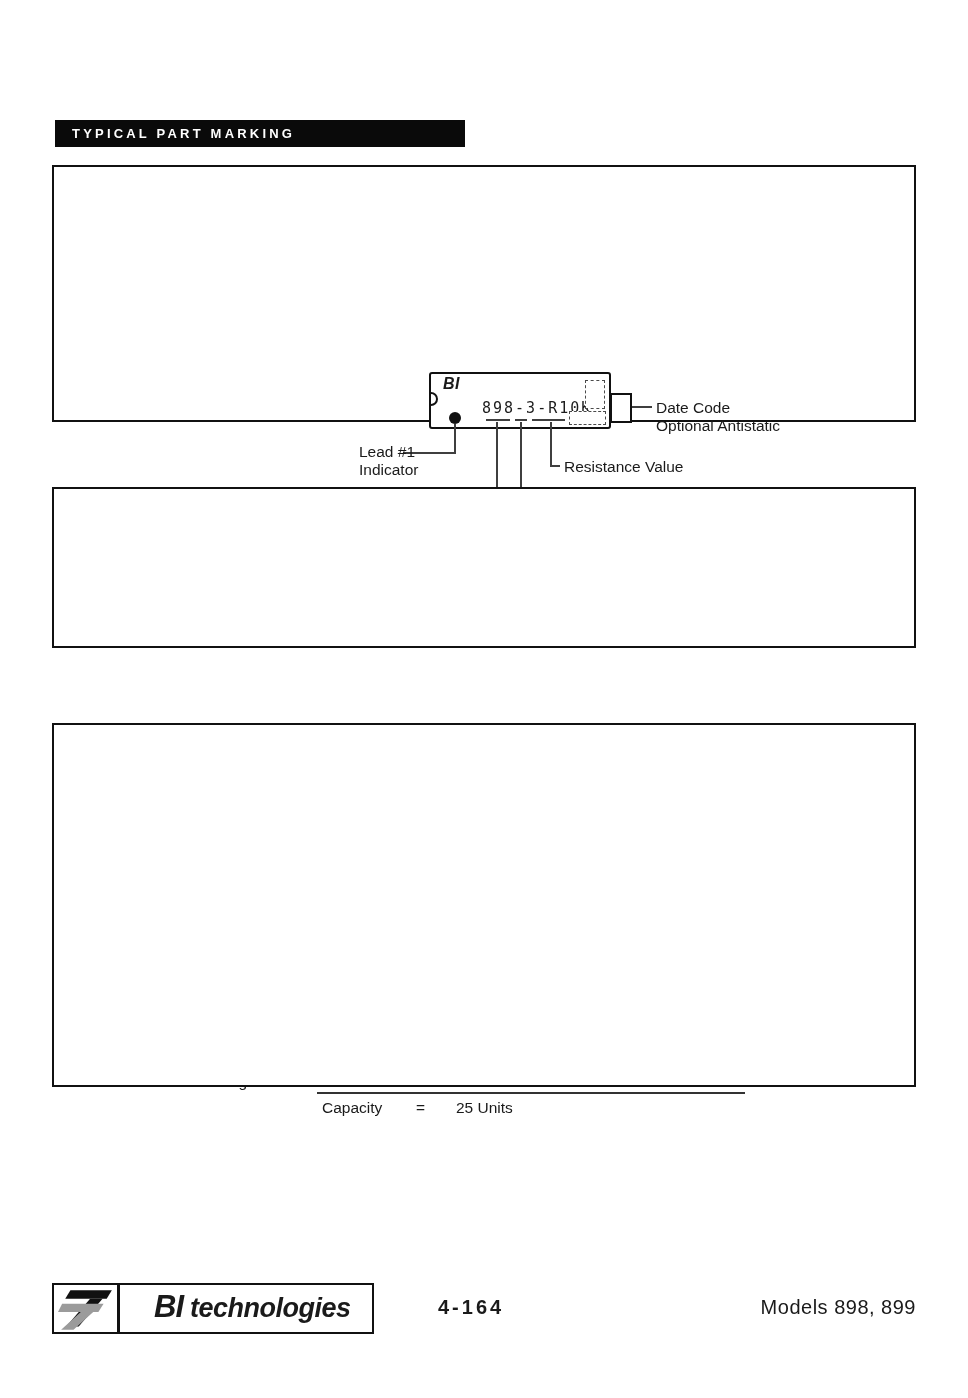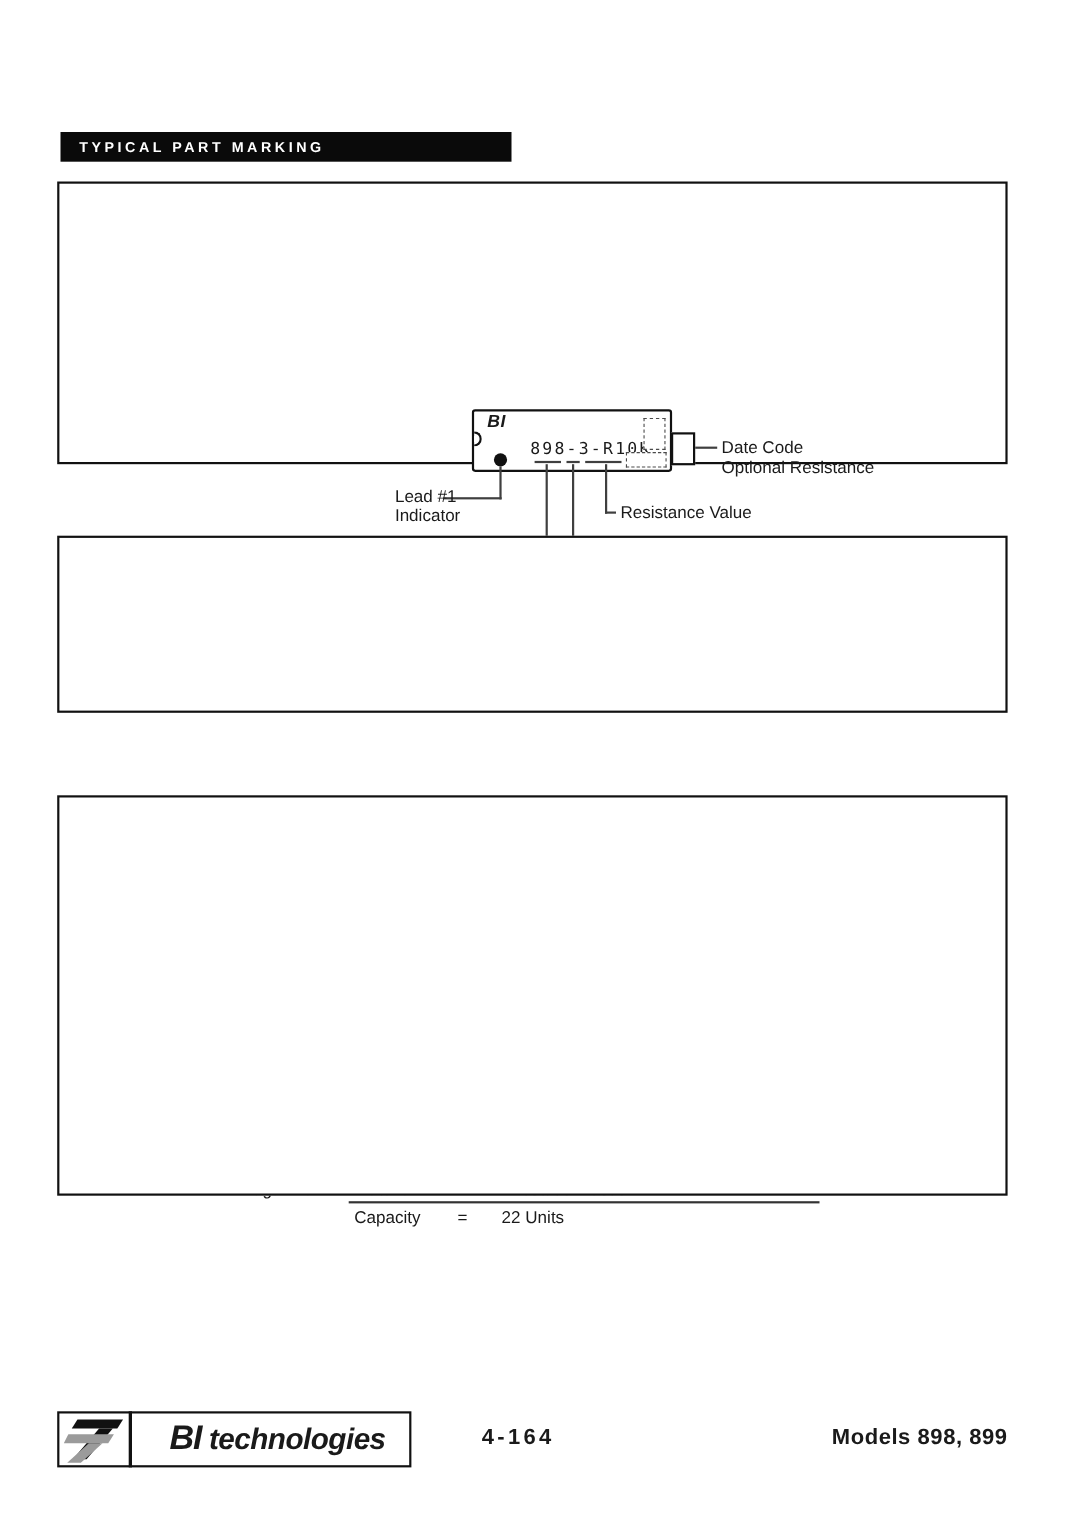--- a/index.html
+++ b/index.html
@@ -40,21 +40,21 @@
   }
   .logo-box {
     position:absolute; left:52px; top:1283px; width:322px; height:51px;
     border:2.5px solid #111; box-sizing:border-box; background:#fff;
   }
   .logo-divider { position:absolute; left:117px; top:1283px; width:2.5px; height:51px; background:#111; }
   .brand { position:absolute; left:130px; top:1289px; font-style:italic; font-weight:bold; white-space:pre;margin-left:24px; }
   .brand .bi { font-size:31px; letter-spacing:-1px; }
   .brand .tech { font-size:27px; letter-spacing:-0.5px; }
   .pageno { position:absolute; left:438px; top:1296px; font-size:20px; font-weight:bold; letter-spacing:3px; }
-  .models { position:absolute; left:700px; top:1296px; width:216px; text-align:right; font-size:20px; font-weight:bold; letter-spacing:0.5px; }
+  .models { position:absolute; left:700px; top:1296px; width:216px; text-align:right; font-size:20px; font-weight:normal; letter-spacing:0.5px; }
   .right228 { width:228px; text-align:right; left:208px; }
 </style>
 </head>
 <body>
 
 <div class="page">
 
   <div class="bar" style="top:120px;">
     <span>TYPICAL PART MARKING</span>
   </div>
@@ -78,21 +78,21 @@
     <div class="vl" style="left:400px; top:257px; height:30px;"></div>
     <div class="hl" style="left:349px; top:285px; width:53px;"></div>
     <div class="vl" style="left:442px; top:255px; height:82px;"></div>
     <div class="hl" style="left:435px; top:335px; width:9px;"></div>
     <div class="vl" style="left:466px; top:255px; height:84px;"></div>
     <div class="hl" style="left:466px; top:337px; width:9px;"></div>
     <div class="vl" style="left:496px; top:255px; height:45px;"></div>
     <div class="hl" style="left:496px; top:298px; width:10px;"></div>
 
     <div class="t" style="left:602px; top:232px;">Date Code</div>
-    <div class="t" style="left:602px; top:250px;">Optional Resistance</div>
+    <div class="t" style="left:602px; top:250px;">Optional Antistatic</div>
     <div class="t" style="left:305px; top:276px;">Lead #1</div>
     <div class="t" style="left:305px; top:294px;">Indicator</div>
     <div class="t" style="left:510px; top:291px;">Resistance Value</div>
 
     <div class="t right228" style="top:328px;">Package Code – # Of Leads</div>
     <div class="t right228" style="top:346px;">899 = 14 Leads</div>
     <div class="t right228" style="top:364px;">898 = 16 Leads</div>
 
     <div class="t" style="left:478px; top:330px;">Circuit Type:</div>
     <div class="t" style="left:565px; top:330px;">(–1 Bussed)</div>
@@ -107,21 +107,21 @@
     <div class="t" style="left:163px; top:531px;">All Units oriented with lead #1 to the same side.</div>
 
     <div class="thinline" style="left:155px; top:577px; width:525px;"></div>
     <div class="t" style="left:163px; top:584px;">Magazine:</div>
     <div class="t" style="left:268px; top:584px;">Material</div>
     <div class="t" style="left:362px; top:584px;">=</div>
     <div class="t" style="left:402px; top:584px;">Antistatic Plastic</div>
     <div class="thinline" style="left:263px; top:603px; width:428px;"></div>
     <div class="t" style="left:268px; top:610px;">Capacity</div>
     <div class="t" style="left:362px; top:610px;">=</div>
-    <div class="t" style="left:402px; top:610px;">22 Units</div>
+    <div class="t" style="left:402px; top:610px;">25 Units</div>
   </div>
 
 
   <div class="box" style="top:723px; height:364px;">
 
     
     
     
     
     

